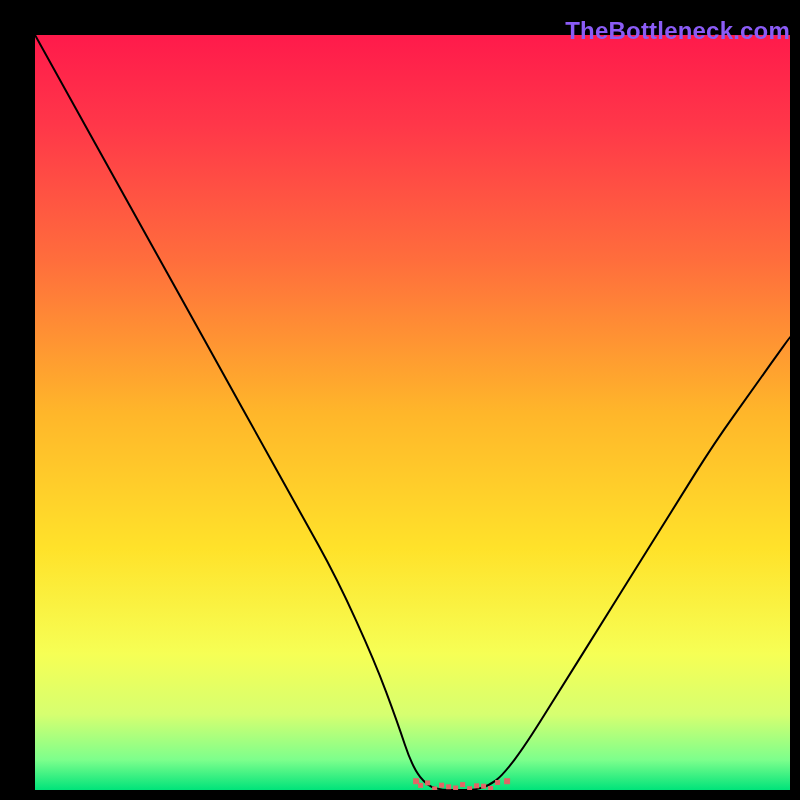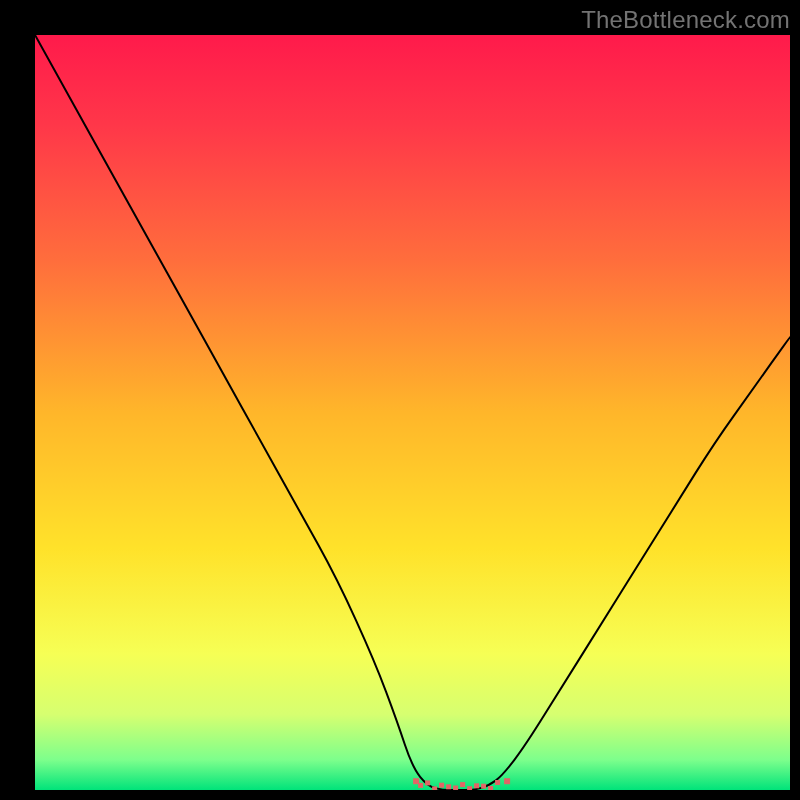--- a/index.html
+++ b/index.html
@@ -19,25 +19,25 @@
   .plot {
     position: absolute;
     background: #fff;
   }
   .grad {
     position: absolute;
     inset: 0;
   }
   .watermark {
     position: absolute;
-    top: 6px;
+    top: 17px;
     right: 10px;
-    color: #737373;
+    color: #8b5cf6;
     font-size: 24px;
-    font-weight: 400;
+    font-weight: 700;
     letter-spacing: 0.2px;
     user-select: none;
   }
   svg.curve {
     position: absolute;
     inset: 0;
   }
 </style>
 </head>
 <body>

